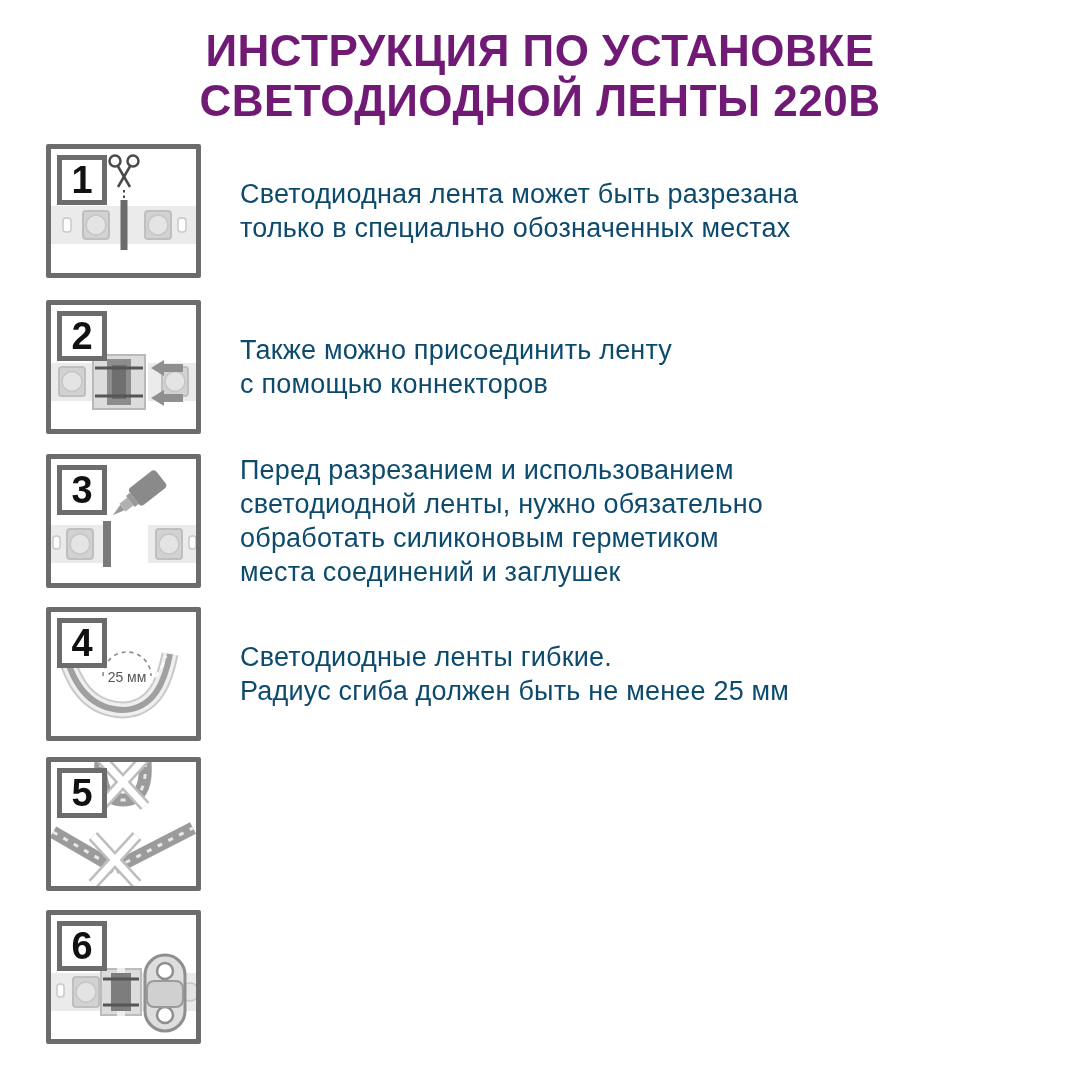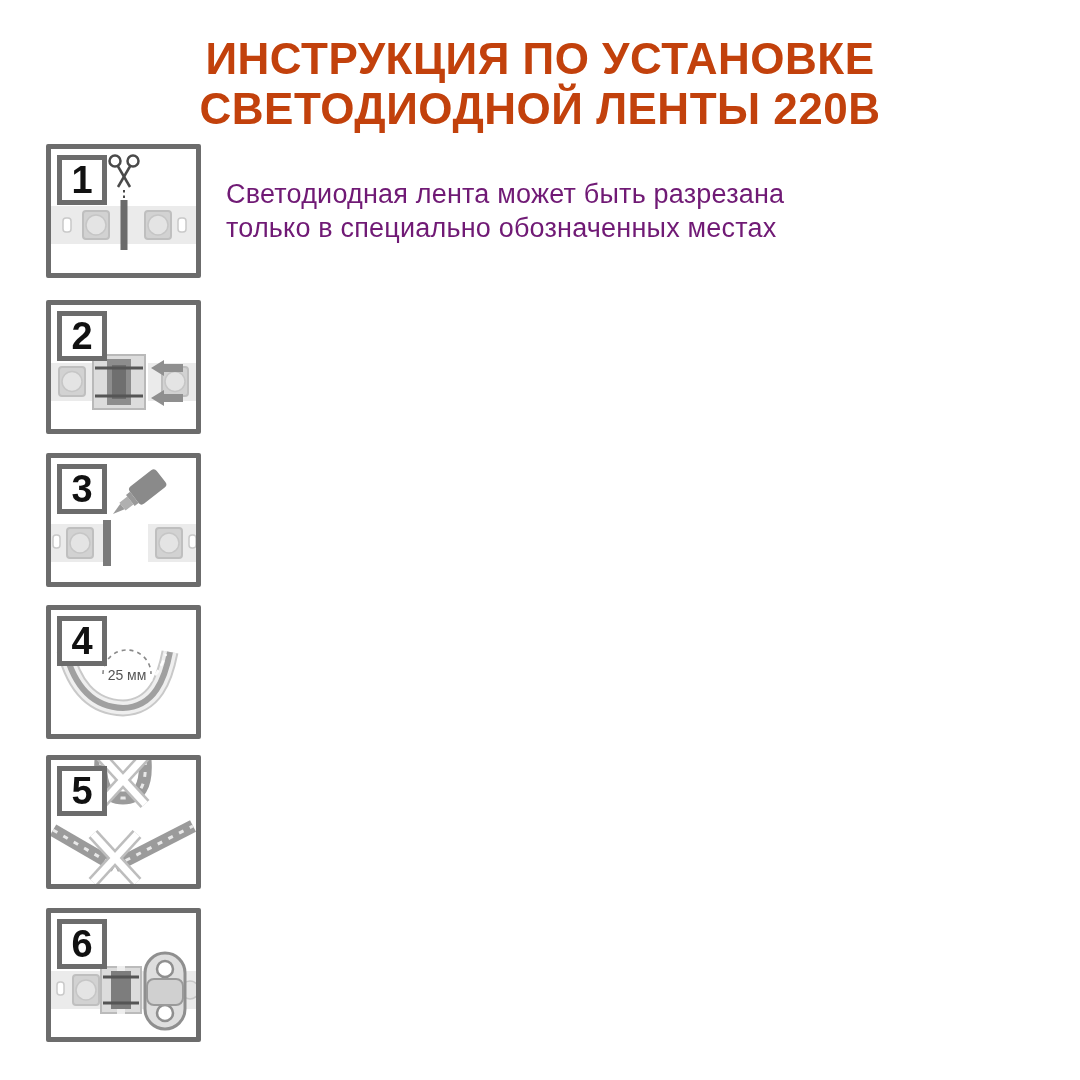--- a/index.html
+++ b/index.html
@@ -2,25 +2,25 @@
 <html><head>
 <meta charset="utf-8">
 <style>
   html,body{margin:0;padding:0;}
   body{
     width:1080px;height:1080px;background:#ffffff;
     font-family:"Liberation Sans",sans-serif;
     position:relative;overflow:hidden;
   }
   .page-title{
-    padding-top:34px;
+    padding-top:26px;
     text-align:center;
     font-size:44px;line-height:50px;font-weight:700;
     letter-spacing:0.5px;
-    color:#c2410c;
+    color:#701a75;
     white-space:pre-line;
   }
   .steps{
     position:absolute;top:144px;left:46px;right:40px;
   }
   .step{
     display:flex;align-items:center;
   }
   .step-1{margin-bottom:22px;}
   .step-2{margin-bottom:19px;}
@@ -36,23 +36,23 @@
   .num-badge{
     position:absolute;top:6px;left:6px;
     width:50px;height:50px;box-sizing:border-box;
     border:5px solid #6c6c6c;background:#ffffff;
     display:flex;align-items:center;justify-content:center;
     font-size:38px;font-weight:700;color:#111111;
     z-index:2;
   }
   .icon-box svg{position:absolute;left:0;top:0;width:145px;height:124px;}
   .step-text{
-    margin-left:25px;
+    margin-left:39px;
     font-size:27px;line-height:34px;
-    color:#701a75;
+    color:#0c4a6e;
     white-space:pre-line;
     letter-spacing:0.2px;
   }
 </style>
 </head>
 <body>
 
 <div class="page-title">ИНСТРУКЦИЯ ПО УСТАНОВКЕ
 СВЕТОДИОДНОЙ ЛЕНТЫ 220В</div>
 
@@ -95,20 +95,22 @@
         <rect x="56" y="54" width="24" height="46" fill="#8d8d8d"></rect>
         <rect x="61" y="60" width="14" height="34" fill="#6f6f6f"></rect>
         <line x1="44" y1="63" x2="92" y2="63" stroke="#555555" stroke-width="3"></line>
         <line x1="44" y1="91" x2="92" y2="91" stroke="#555555" stroke-width="3"></line>
         <polygon points="100,63 113,55 113,71" fill="#8f8f8f"></polygon>
         <rect x="113" y="59" width="19" height="8" fill="#8f8f8f"></rect>
         <polygon points="100,93 113,85 113,101" fill="#8f8f8f"></polygon>
         <rect x="113" y="89" width="19" height="8" fill="#8f8f8f"></rect>
       </svg>
     </div>
+    <div class="step-text">Также можно присоединить ленту
+с помощью коннекторов</div>
   </div>
 
   <div class="step step-3">
     <div class="icon-box">
       <div class="num-badge">3</div>
       <svg viewBox="0 0 145 124">
         <rect x="0" y="66" width="56" height="38" fill="#ebebeb"></rect>
         <rect x="2" y="77" width="7" height="13" rx="3" fill="#ffffff" stroke="#c9c9c9" stroke-width="1.5"></rect>
         <rect x="16" y="70" width="26" height="30" rx="3" fill="#d2d2d2" stroke="#bfbfbf" stroke-width="2"></rect>
         <circle cx="29" cy="85" r="10" fill="#e4e4e4" stroke="#c6c6c6" stroke-width="1.5"></circle>
@@ -118,34 +120,40 @@
         <circle cx="118" cy="85" r="10" fill="#e4e4e4" stroke="#c6c6c6" stroke-width="1.5"></circle>
         <rect x="138" y="77" width="7" height="13" rx="3" fill="#ffffff" stroke="#c9c9c9" stroke-width="1.5"></rect>
         <g transform="translate(62,56) rotate(-38)">
           <polygon points="0,0 12,-3.5 12,3.5" fill="#9a9a9a"></polygon>
           <rect x="12" y="-5" width="10" height="10" fill="#b0b0b0"></rect>
           <rect x="22" y="-7" width="5" height="14" fill="#999999"></rect>
           <rect x="27" y="-11" width="34" height="22" rx="4" fill="#8a8a8a"></rect>
         </g>
       </svg>
     </div>
+    <div class="step-text">Перед разрезанием и использованием
+светодиодной ленты, нужно обязательно
+обработать силиконовым герметиком
+места соединений и заглушек</div>
   </div>
 
   <div class="step step-4">
     <div class="icon-box">
       <div class="num-badge">4</div>
       <svg viewBox="0 0 145 124">
         <path d="M 14,40 C 22,72 38,97 72,98 C 104,97 114,68 119,42" fill="none" stroke="#c9c9c9" stroke-width="17"></path>
         <path d="M 14,40 C 22,72 38,97 72,98 C 104,97 114,68 119,42" fill="none" stroke="#efefef" stroke-width="13"></path>
         <path d="M 14,40 C 22,72 38,97 72,98 C 104,97 114,68 119,42" fill="none" stroke="#a0a0a0" stroke-width="6"></path>
         <path d="M 88,80 C 102,72 110,58 115,44" fill="none" stroke="#ffffff" stroke-width="2.5" stroke-dasharray="6 5" opacity="0.9"></path>
         <path d="M 52,64 A 24,24 0 0 1 100,64" fill="none" stroke="#8a8a8a" stroke-width="1.6" stroke-dasharray="4 4"></path>
         <text x="76" y="70" text-anchor="middle" font-size="14" fill="#555555" font-family="Liberation Sans, sans-serif">25 мм</text>
       </svg>
     </div>
+    <div class="step-text">Светодиодные ленты гибкие.
+Радиус сгиба должен быть не менее 25 мм</div>
   </div>
 
   <div class="step step-5">
     <div class="icon-box">
       <div class="num-badge">5</div>
       <svg viewBox="0 0 145 124">
         <path d="M 50,0 C 48,26 56,38 72,38 C 88,38 96,26 94,0" fill="none" stroke="#9b9b9b" stroke-width="13"></path>
         <path d="M 50,0 C 48,26 56,38 72,38 C 88,38 96,26 94,0" fill="none" stroke="#e8e8e8" stroke-width="3" stroke-dasharray="5 7"></path>
         <line x1="50" y1="-4" x2="94" y2="44" stroke="#bdbdbd" stroke-width="12"></line>
         <line x1="94" y1="-4" x2="50" y2="44" stroke="#bdbdbd" stroke-width="12"></line>

